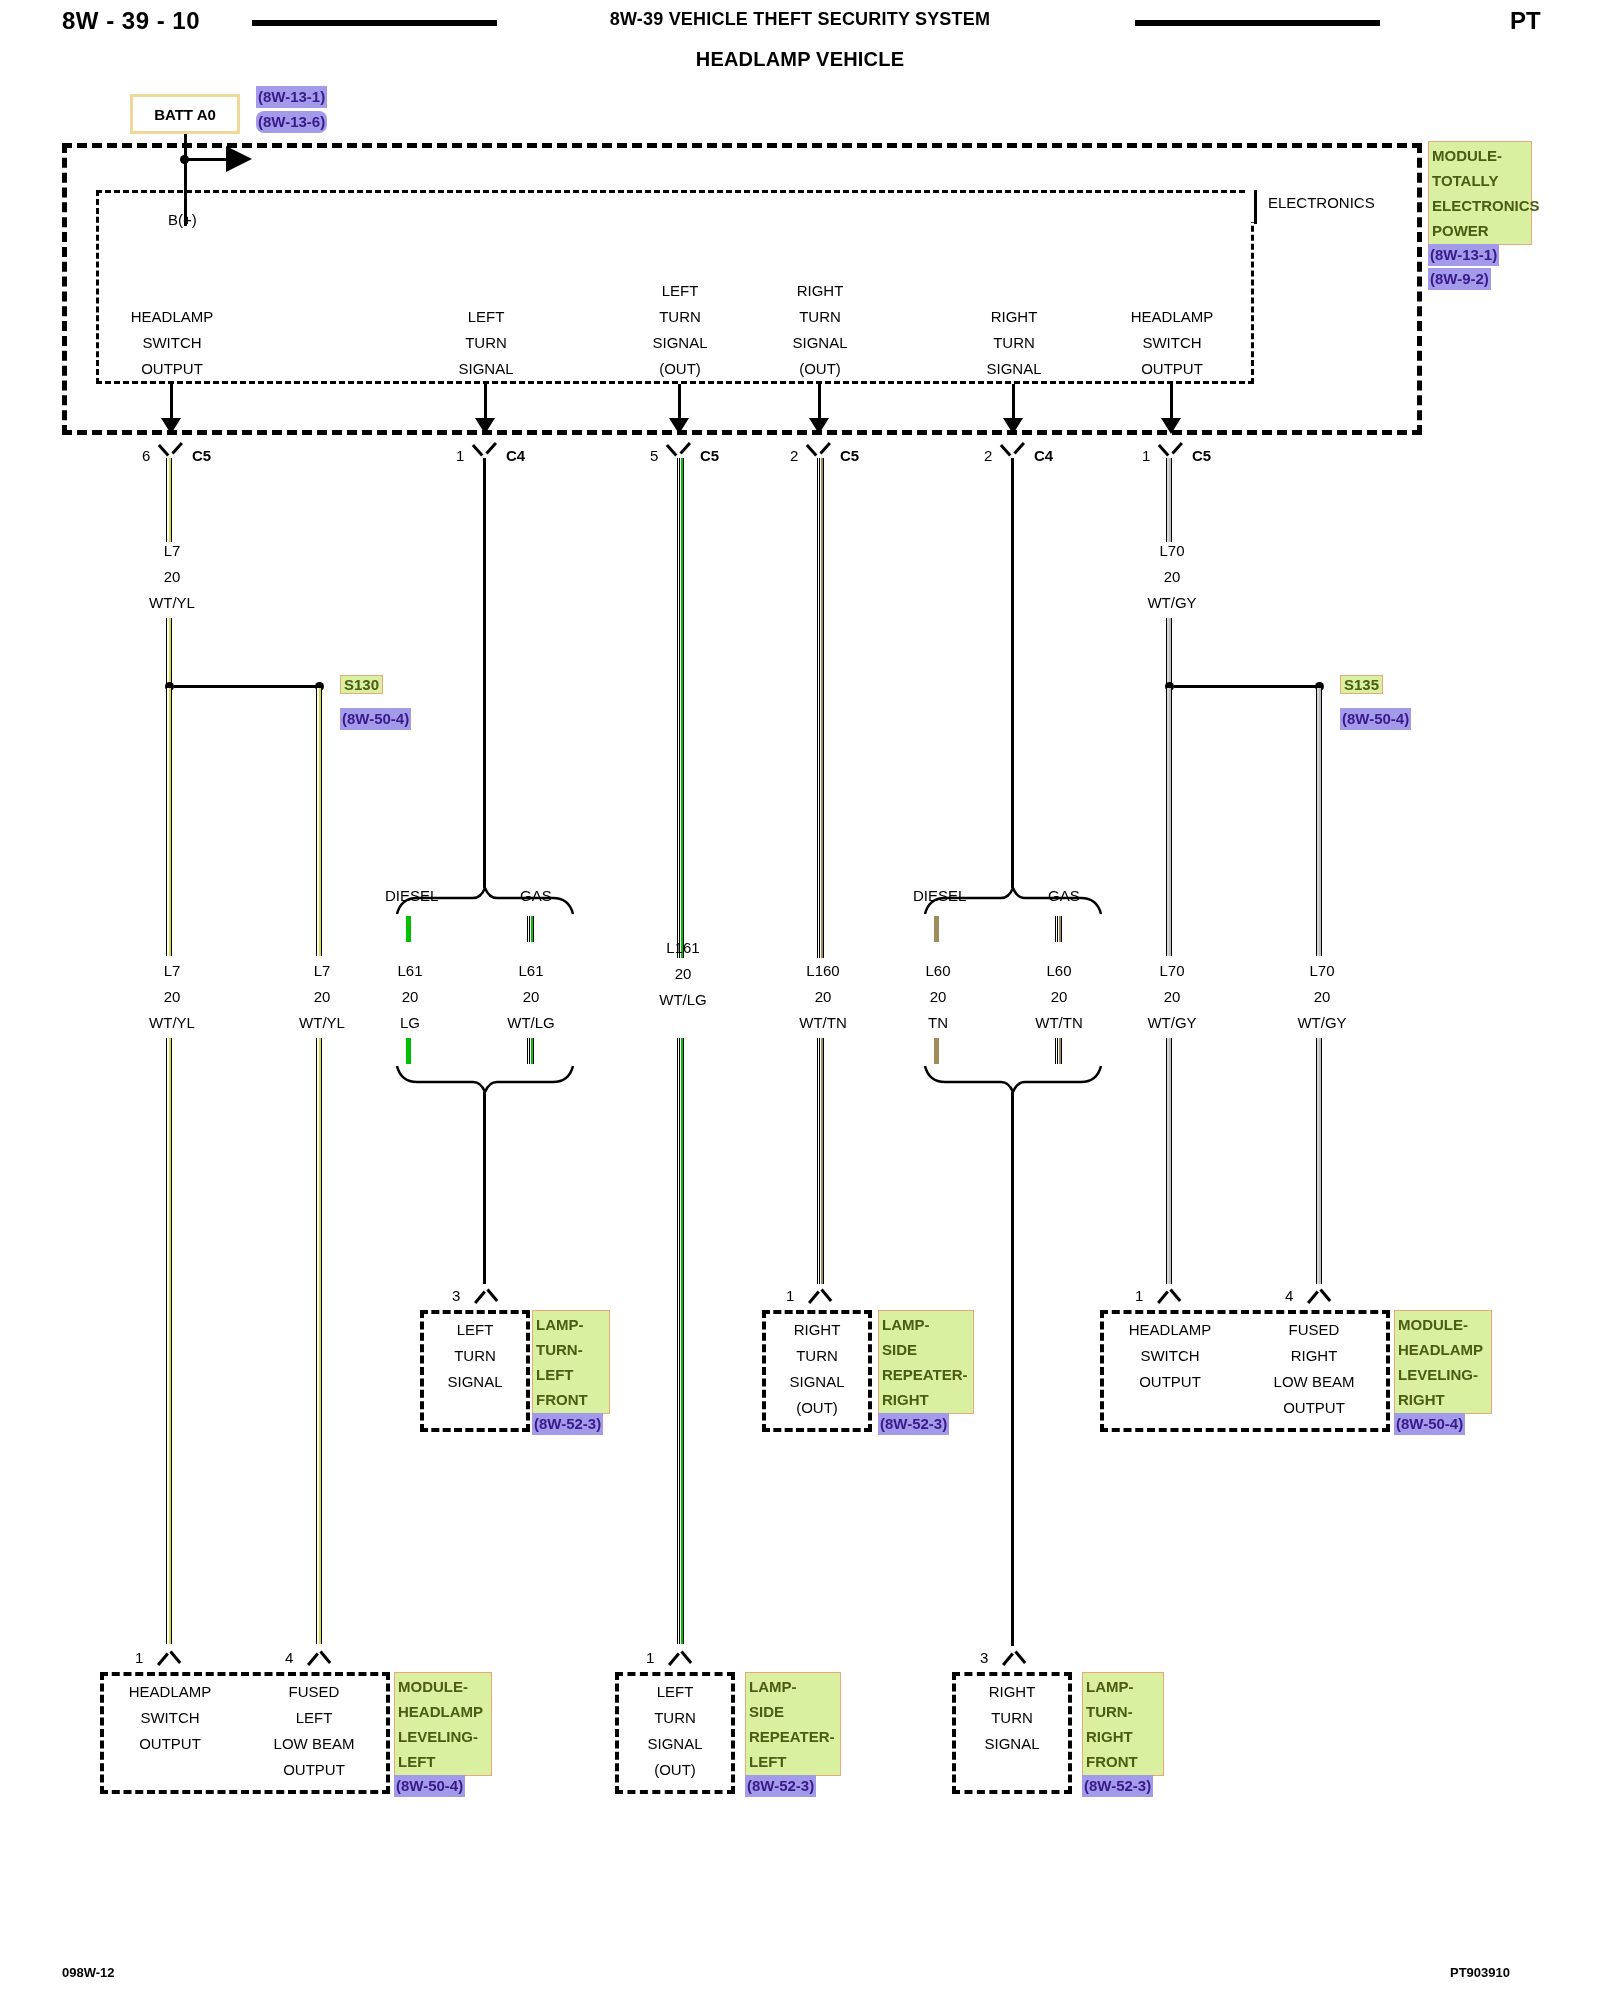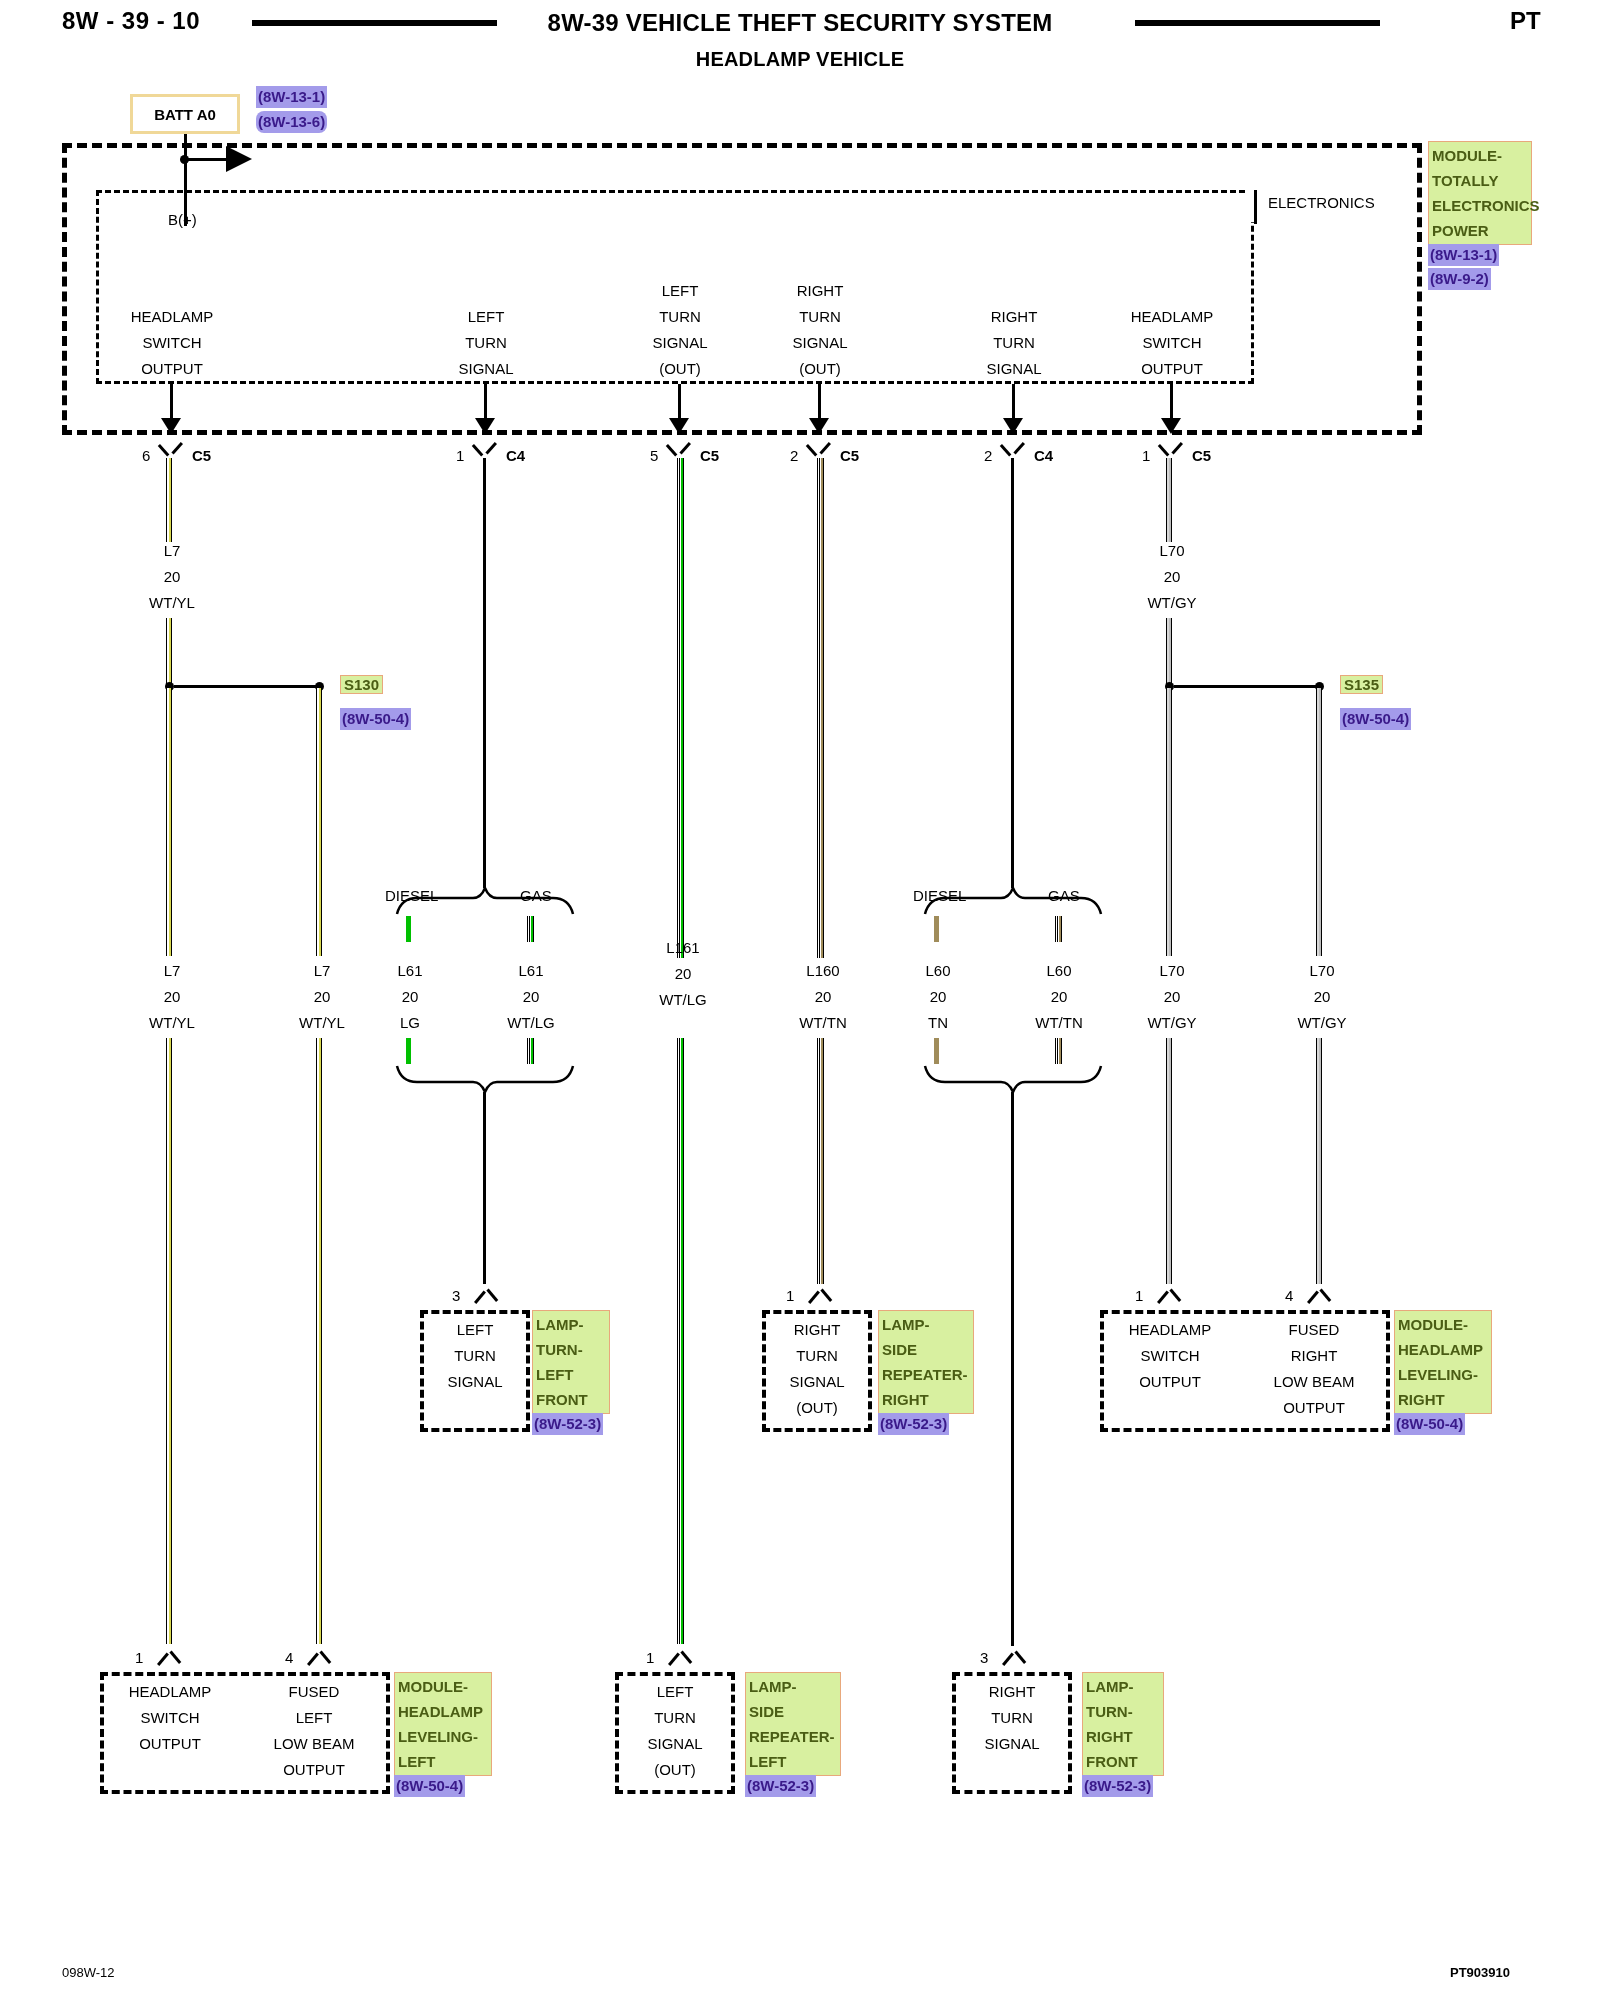--- a/index.html
+++ b/index.html
@@ -4,24 +4,24 @@
 <style>
   html,body{margin:0;padding:0;background:#fff;}
   body{width:1600px;height:2000px;position:relative;
        font-family:"Liberation Sans","DejaVu Sans",sans-serif;color:#000;}
   .abs{position:absolute;}
   
   #hdr-left{left:62px;top:7px;font-size:24px;font-weight:bold;letter-spacing:.5px;}
   #hdr-right{left:1510px;top:7px;font-size:24px;font-weight:bold;}
   #hdr-rule-l{left:252px;top:20px;width:245px;height:6px;background:#000;}
   #hdr-rule-r{left:1135px;top:20px;width:245px;height:6px;background:#000;}
-  #hdr-title{left:0;top:9px;width:1600px;text-align:center;font-size:24px;font-weight:bold;letter-spacing:.2px;}
+  #hdr-title{left:0;top:9px;width:1600px;text-align:center;font-size:18px;font-weight:bold;letter-spacing:.2px;}
   #hdr-sub{left:0;top:48px;width:1600px;text-align:center;font-size:20px;font-weight:bold;letter-spacing:.2px;}
   
-  #ft-left{left:62px;top:1965px;font-size:13px;font-weight:normal;}
+  #ft-left{left:62px;top:1965px;font-size:13px;font-weight:bold;}
   #ft-right{left:1450px;top:1965px;font-size:13px;font-weight:bold;}
   
   .t{font-size:15px;white-space:nowrap;line-height:26px;}
   .tc{font-size:15px;white-space:nowrap;text-align:center;line-height:26px;}
   .bold{font-weight:bold;}
   
   .chip-green{background:#d8f0a0;border:1px solid #e8a87c;color:#4a5d14;
               font-weight:bold;font-size:15px;line-height:25px;padding:1px 3px;}
   .chip-purple{background:#a39bea;color:#3a1a8a;font-weight:bold;
                font-size:15px;line-height:22px;padding:0 2px;white-space:nowrap;}

